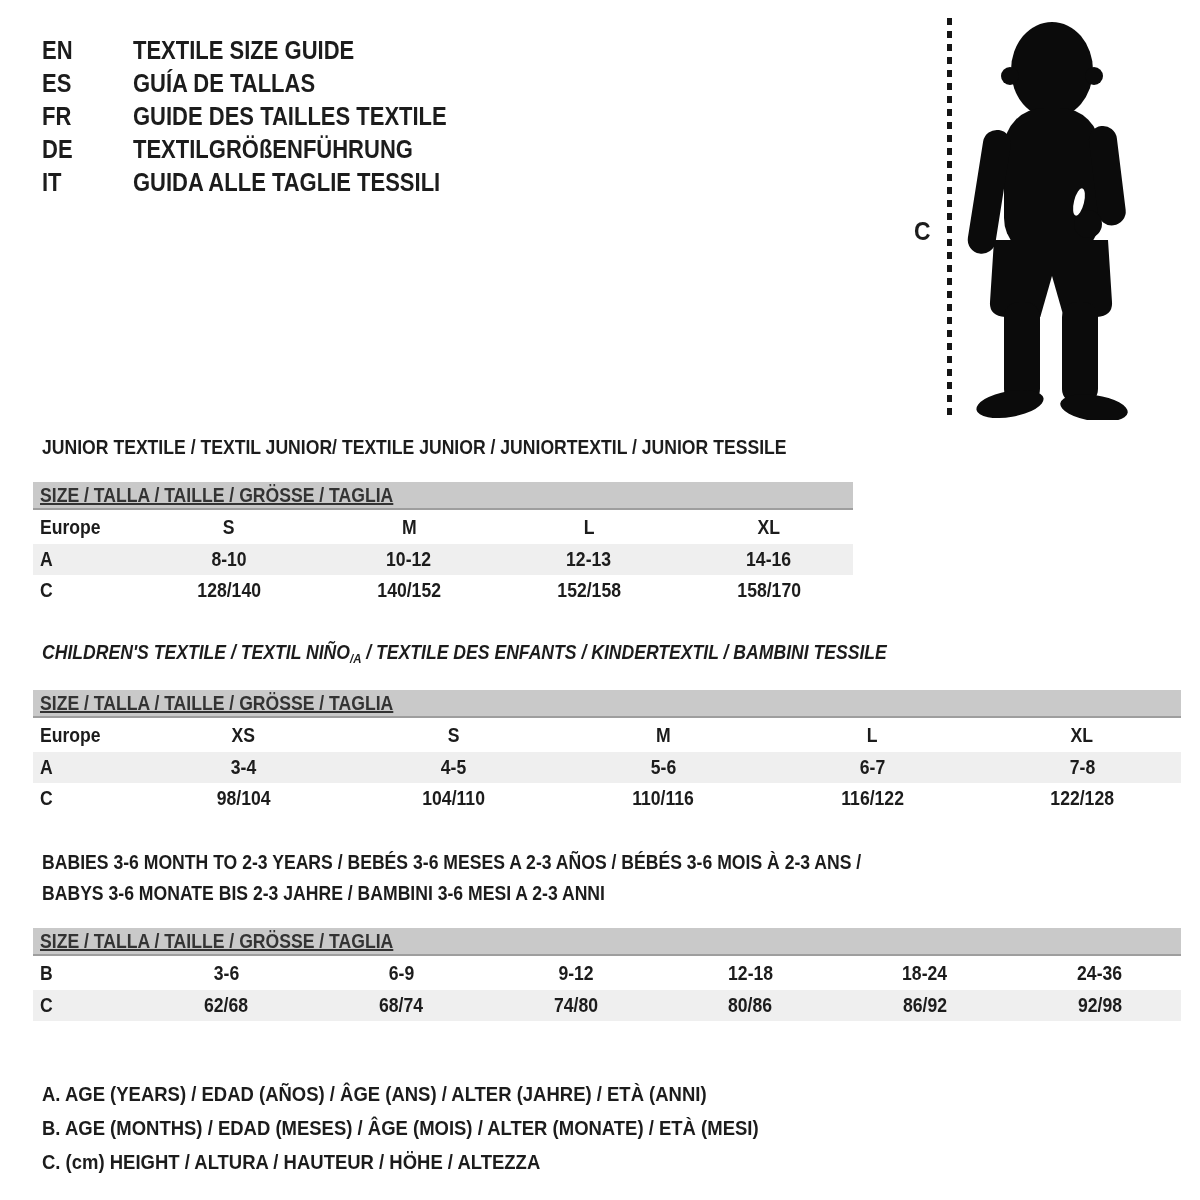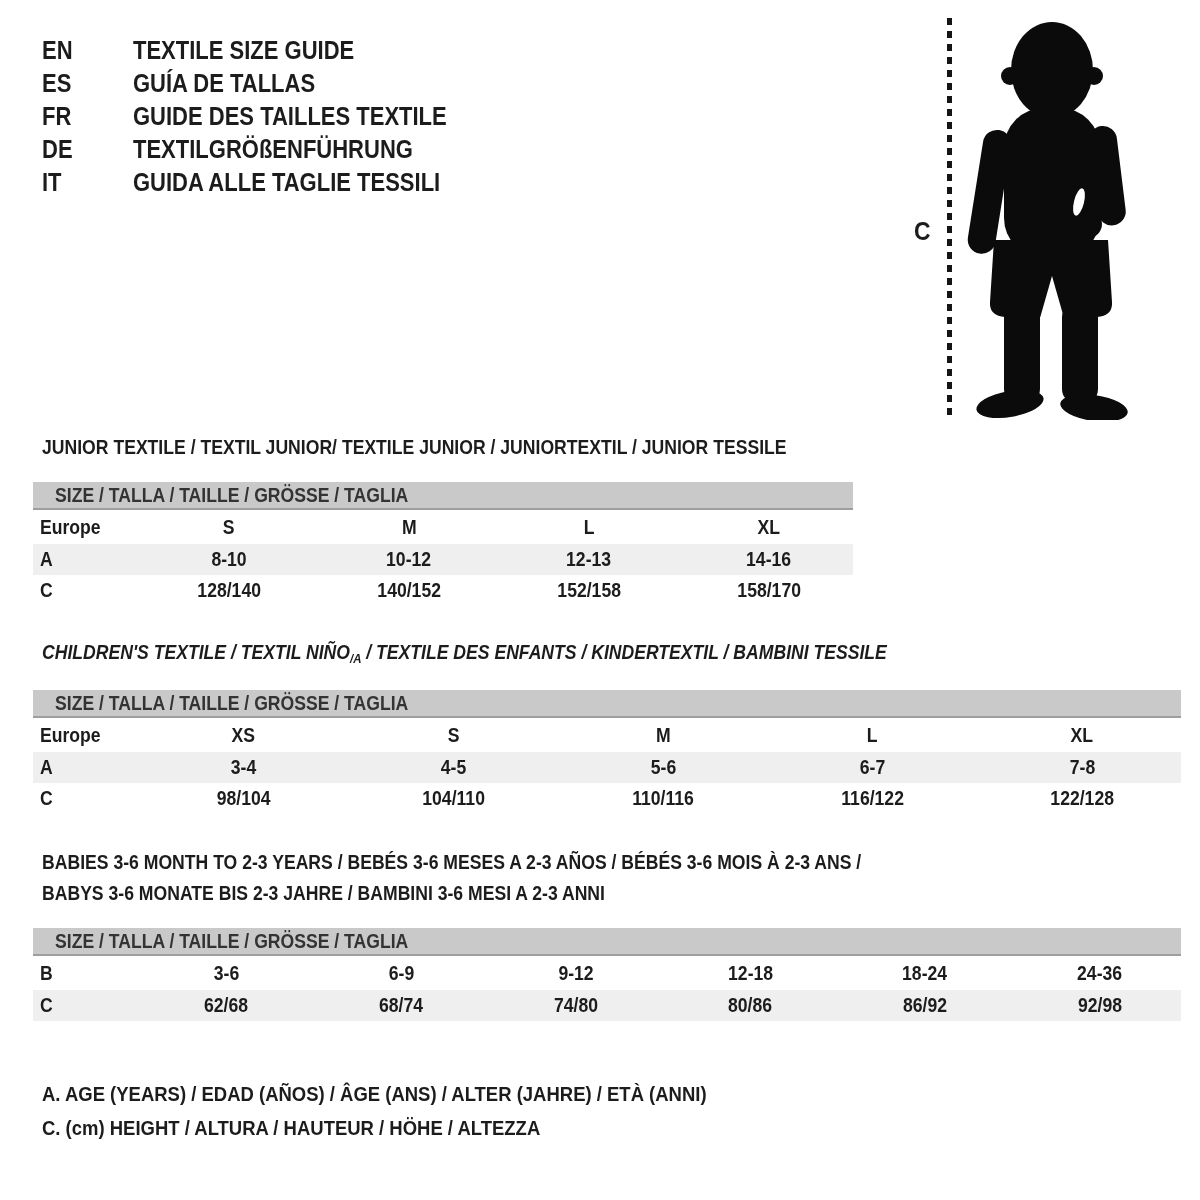--- a/index.html
+++ b/index.html
@@ -31,22 +31,22 @@
   
   .sec-title{position:absolute;left:42px;font-size:20px;}
   .sub{font-size:13px;vertical-align:-4px;}
 
   
   .table{position:absolute;left:33px;}
   .w-junior{width:820px;}
   .w-wide{width:1148px;}
   .bar{
     height:28px;background:#c9c9c9;border-bottom:2px solid #9e9e9e;
-    display:flex;align-items:center;padding-left:22px;box-sizing:border-box;
-    font-size:20px;color:#333333;
+    display:flex;align-items:center;padding-left:7px;box-sizing:border-box;
+    font-size:20px;color:#333333;text-decoration:underline;
   }
   .row{display:grid;align-items:center;height:31px;font-size:20px;gap:12px;}
   .row.head{height:34px;}
   .cols4{grid-template-columns:100px repeat(4,1fr);}
   .cols5{grid-template-columns:100px repeat(5,1fr);}
   .cols6{grid-template-columns:100px repeat(6,1fr);}
   .cell{text-align:center;}
   .cell.first{text-align:left;padding-left:7px;}
   .alt{background:#efefef;}
 
@@ -186,15 +186,18 @@
     <span class="cell"><span class="t">86/92</span></span>
     <span class="cell"><span class="t">92/98</span></span>
   </div>
 </div>
 
 <div class="legend">
   <div class="legend-line">
       <span class="t tl">A. AGE (YEARS) / EDAD (AÑOS) / ÂGE (ANS) / ALTER (JAHRE) / ETÀ (ANNI)</span>
     </div>
   <div class="legend-line">
+      <span class="t tl">B. AGE (MONTHS) / EDAD (MESES) / ÂGE (MOIS) / ALTER (MONATE) / ETÀ (MESI)</span>
+    </div>
+  <div class="legend-line">
       <span class="t tl">C. (cm) HEIGHT / ALTURA / HAUTEUR / HÖHE / ALTEZZA</span>
     </div>
 </div>
 
 </body></html>

